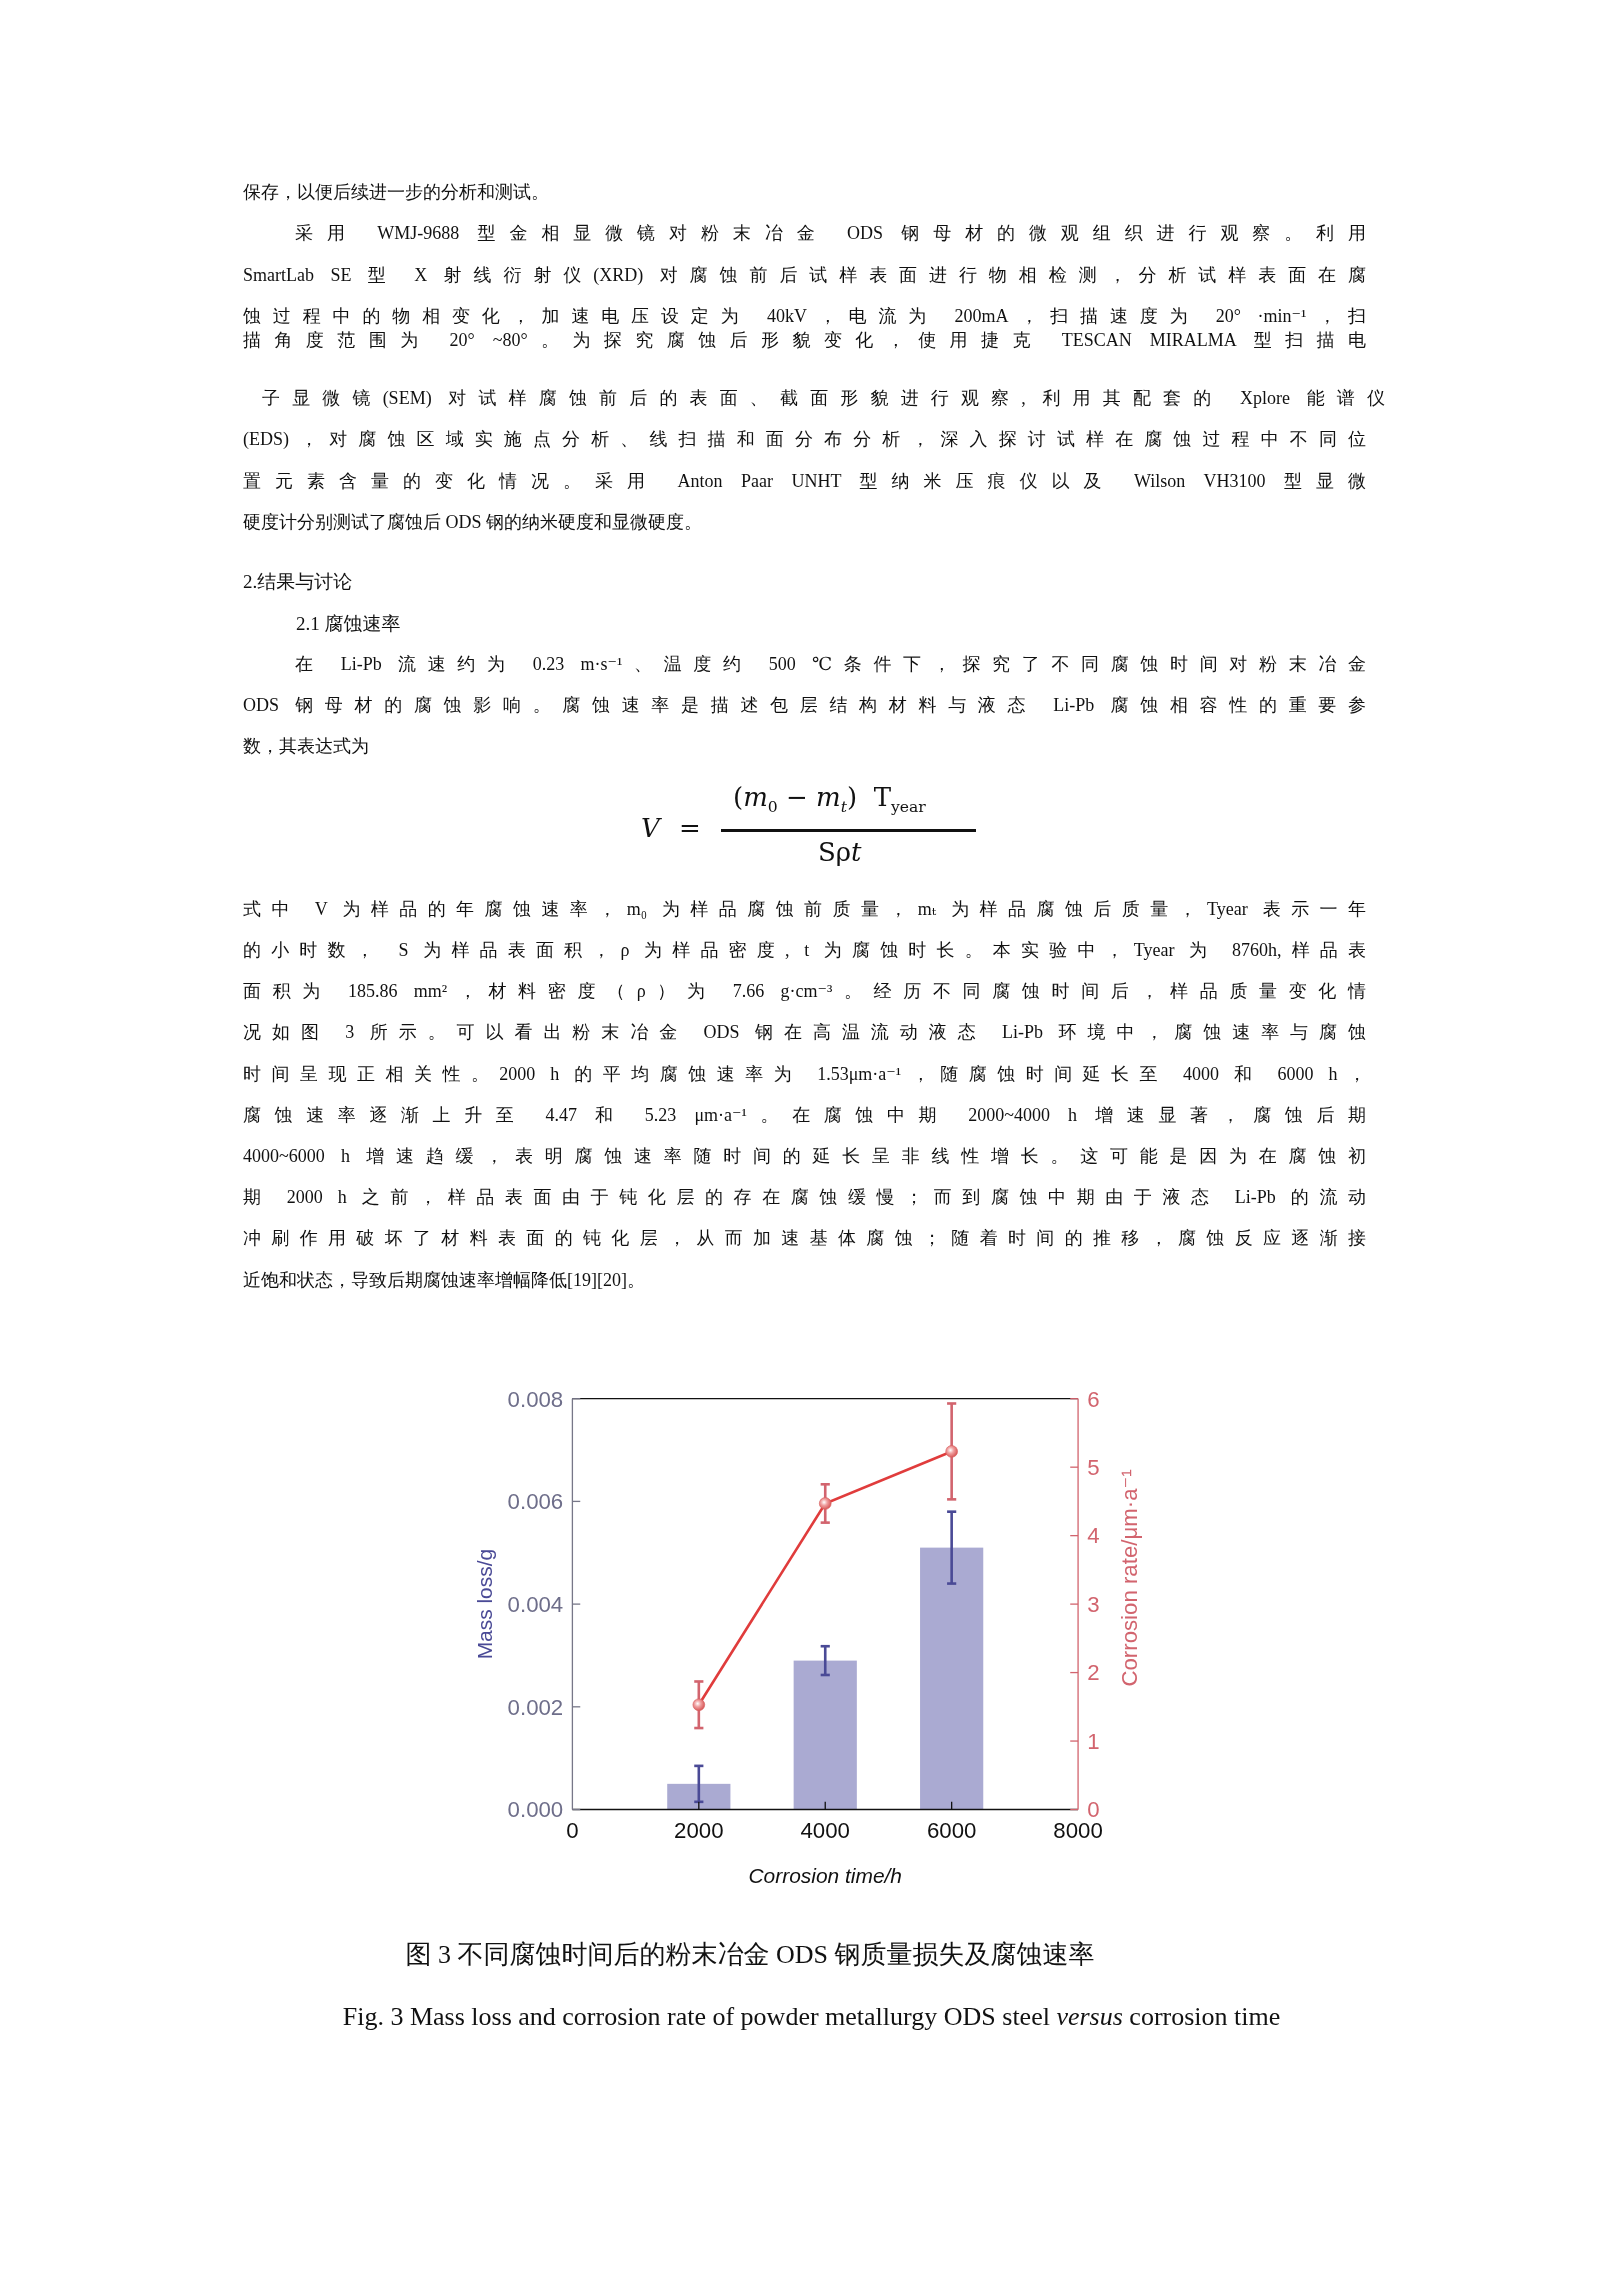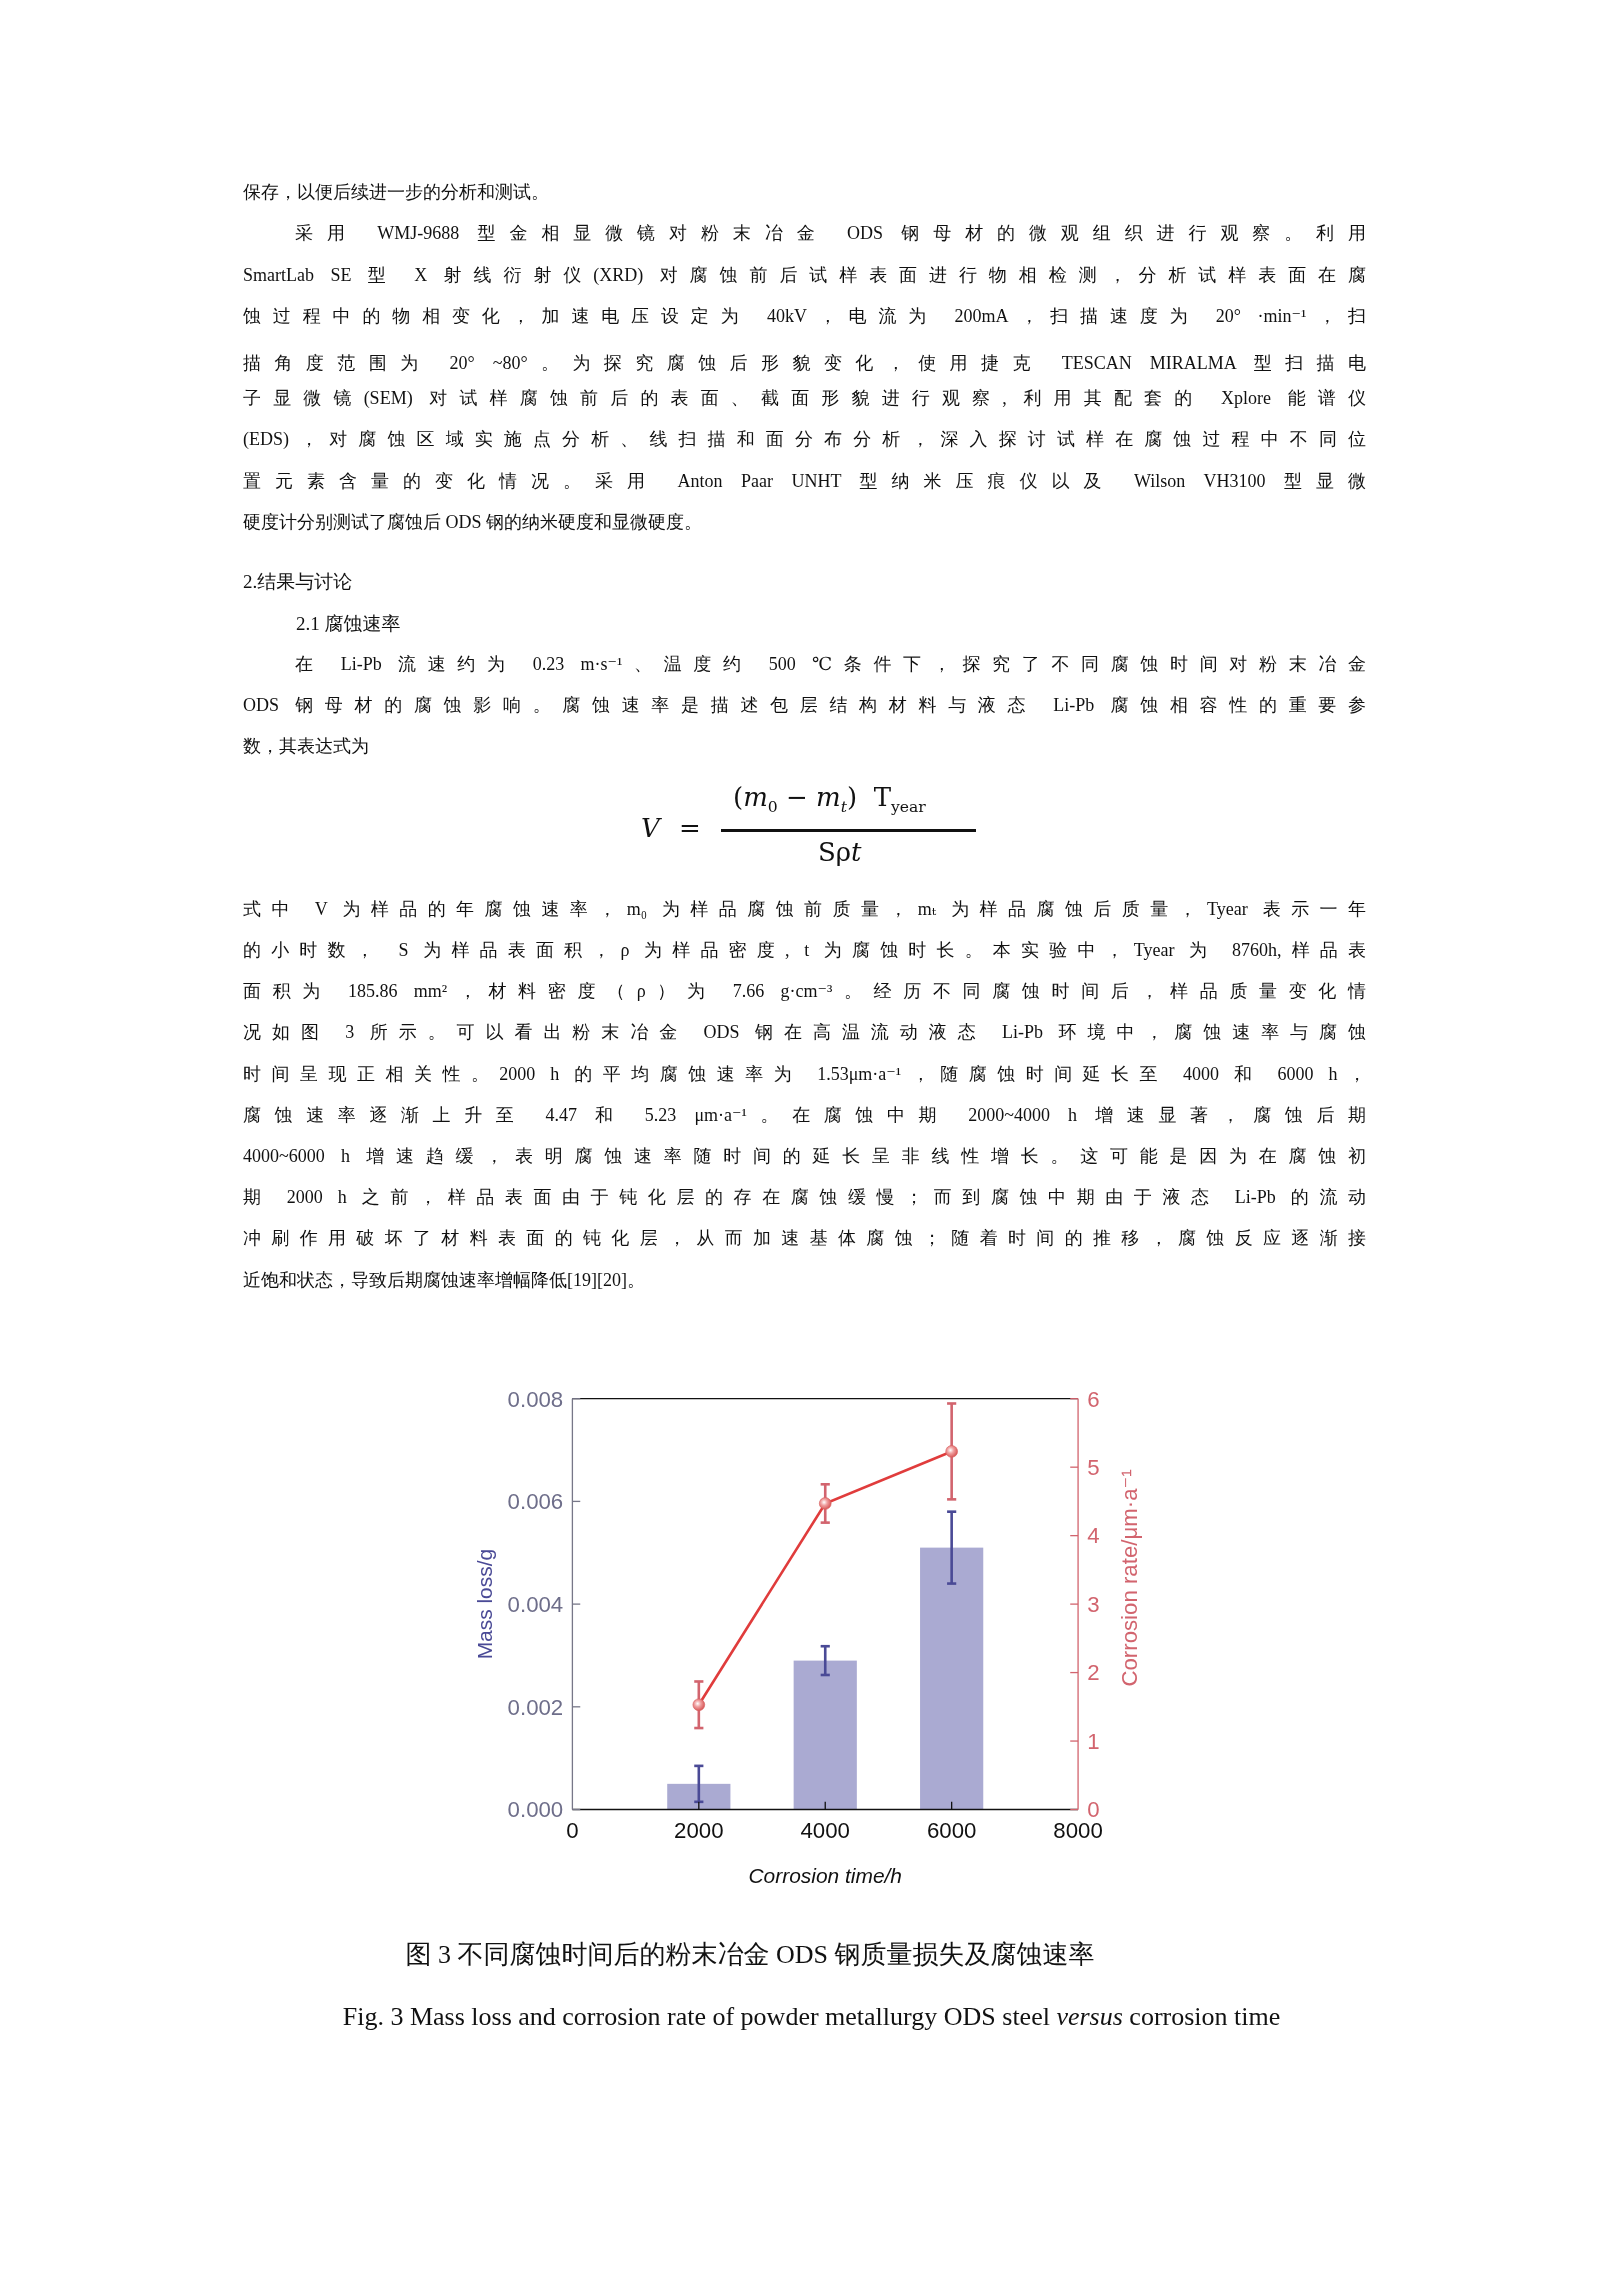--- a/index.html
+++ b/index.html
@@ -28,22 +28,22 @@
 </style>
 </head>
 <body>
 
 <div class="line last" style="top:172px">保存，以便后续进一步的分析和测试。</div>
 
 <div id="p1">
     <div class="line indent" style="top: 213px;">采用  WMJ-9688  型金相显微镜对粉末冶金  ODS  钢母材的微观组织进行观察。利用</div>
     <div class="line" style="top: 255px;">SmartLab SE 型 X 射线衍射仪(XRD) 对腐蚀前后试样表面进行物相检测，分析试样表面在腐</div>
     <div class="line" style="top: 296px;">蚀过程中的物相变化，加速电压设定为 40kV，电流为 200mA，扫描速度为 20° ·min⁻¹，扫</div>
-    <div class="line" style="top: 343px;">描角度范围为 20° ~80°。为探究腐蚀后形貌变化，使用捷克 TESCAN MIRALMA 型扫描电</div>
-    <div class="line" style="top: 378px;">子显微镜(SEM) 对试样腐蚀前后的表面、截面形貌进行观察, 利用其配套的  Xplore  能谱仪</div>
+    <div class="line" style="top: 320px;">描角度范围为 20° ~80°。为探究腐蚀后形貌变化，使用捷克 TESCAN MIRALMA 型扫描电</div>
+    <div class="line" style="top: 378px; margin-left: 19px;">子显微镜(SEM) 对试样腐蚀前后的表面、截面形貌进行观察, 利用其配套的  Xplore  能谱仪</div>
     <div class="line" style="top: 419px;">(EDS)，对腐蚀区域实施点分析、线扫描和面分布分析，深入探讨试样在腐蚀过程中不同位</div>
     <div class="line" style="top: 461px;">置元素含量的变化情况。采用 Anton Paar UNHT 型纳米压痕仪以及 Wilson  VH3100 型显微</div>
     <div class="line last" style="top: 502px;">硬度计分别测试了腐蚀后 ODS 钢的纳米硬度和显微硬度。</div>
   </div>
 
 <div class="heading" style="top:561px">2.结果与讨论</div>
 <div class="subheading" style="top:603px">2.1 腐蚀速率</div>
 
 <div id="p2">
     <div class="line indent" style="top: 644px;">在 Li-Pb 流速约为 0.23 m·s⁻¹、温度约 500  ℃条件下，探究了不同腐蚀时间对粉末冶金</div>

